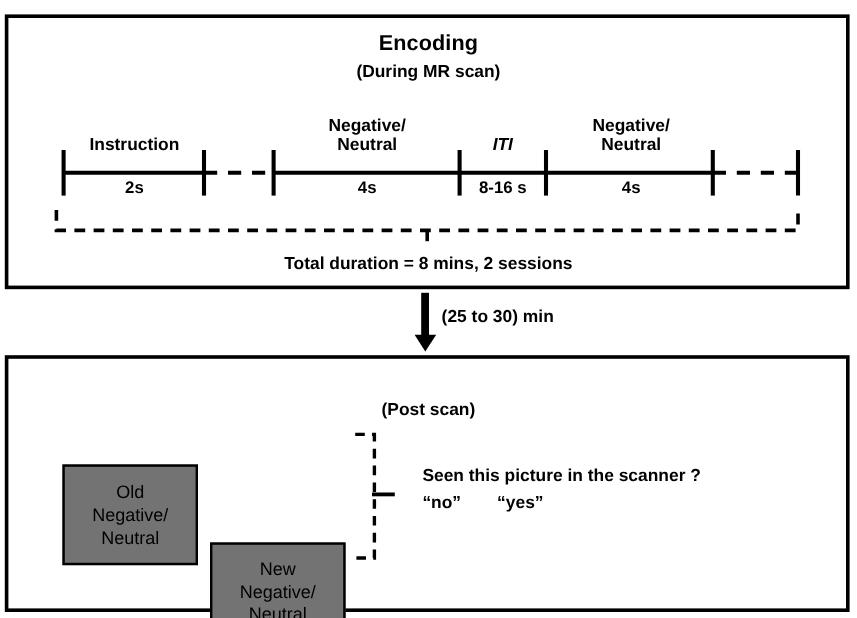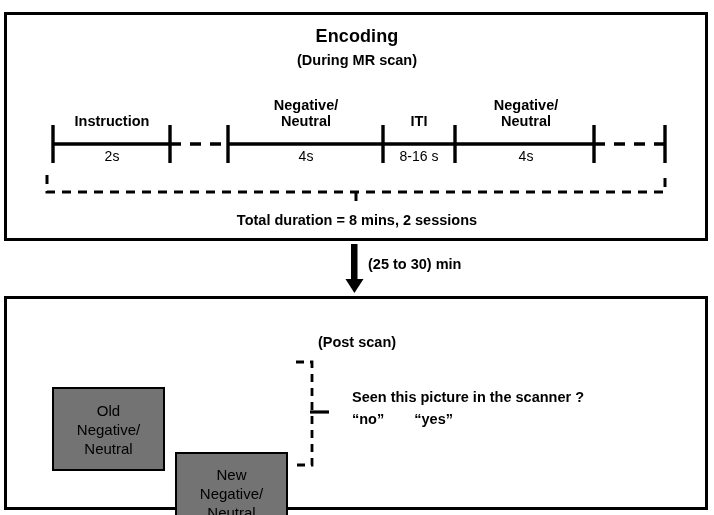--- a/index.html
+++ b/index.html
@@ -78,31 +78,31 @@
     position: absolute;
     text-align: center;
     font-weight: bold;
     font-size: 14.5px;
     line-height: 16px;
     white-space: pre-line;
   }
   .seg-dur {
     position: absolute;
     text-align: center;
-    font-weight: normal;
+    font-weight: bold;
     font-size: 14px;
   }
 
   #label-instruction { left: 48px;  top: 113px; width: 128px; }
   #dur-instruction   { left: 48px;  top: 148px; width: 128px; }
 
   #label-negneu-1    { left: 228px; top: 97px;  width: 156px; }
   #dur-negneu-1      { left: 228px; top: 148px; width: 156px; }
 
-  #label-iti         { left: 383px; top: 113px; width: 72px; }
+  #label-iti         { left: 383px; top: 113px; width: 72px; font-style: italic; }
   #dur-iti           { left: 377px; top: 148px; width: 84px; }
 
   #label-negneu-2    { left: 456px; top: 97px;  width: 140px; }
   #dur-negneu-2      { left: 456px; top: 148px; width: 140px; }
 
   #total-duration {
     position: absolute;
     left: 0;
     top: 212px;
     width: 714px;

